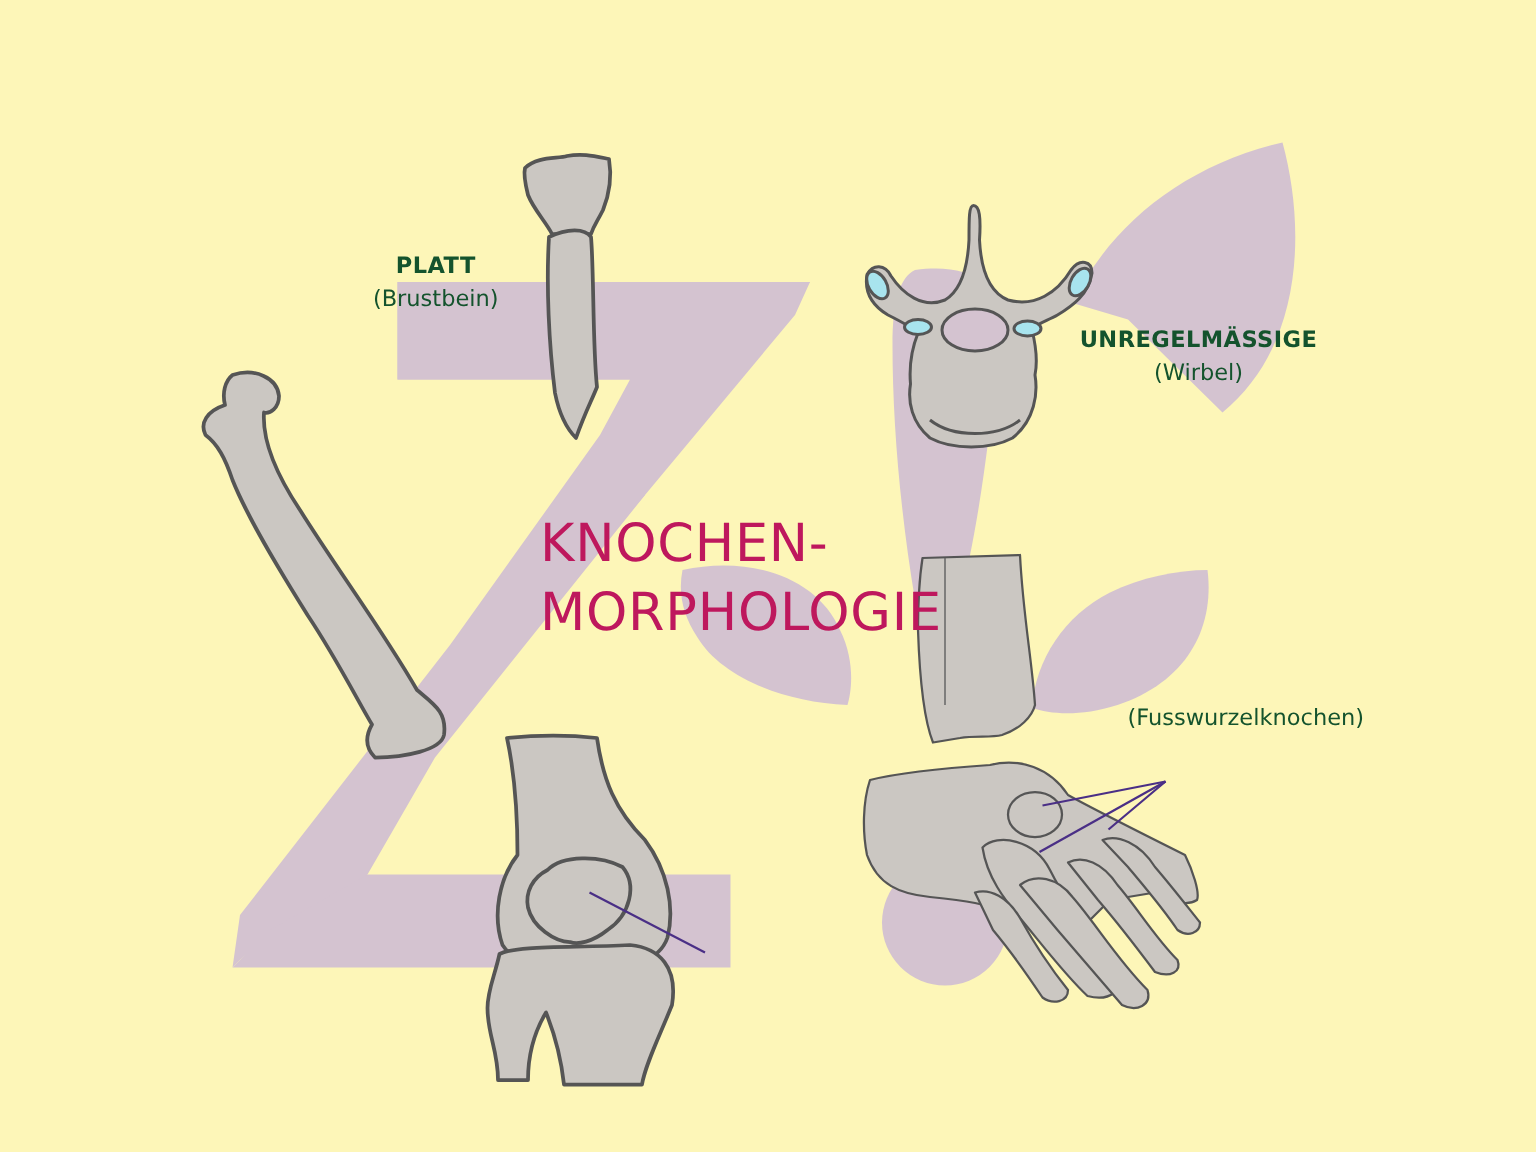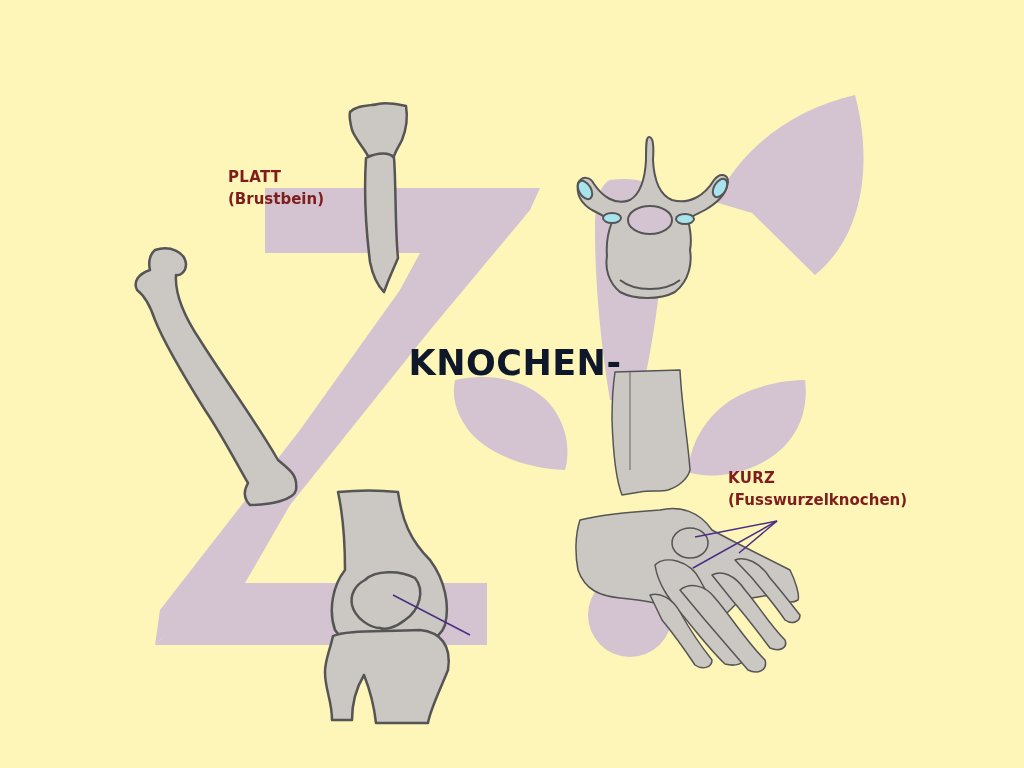--- a/index.html
+++ b/index.html
@@ -1,22 +1,22 @@
 <!DOCTYPE html>
 <html><head>
 <meta charset="utf-8">
 <style>
   html, body { margin:0; padding:0; }
   body { width:1024px; height:768px; overflow:hidden; background:#fdf6b8; font-family:"DejaVu Sans","Liberation Sans",sans-serif; }
   .canvas { position:relative; width:1024px; height:768px; background:#fdf6b8; }
   svg.art { position:absolute; left:0; top:0; }
-  .label { position:absolute; color:#7f1d1d; text-align:left; font-weight:bold; white-space:nowrap; }
+  .label { position:absolute; color:#14532d; text-align:center; font-weight:bold; white-space:nowrap; }
   .label .t { display:block; font-size:15px; line-height:22px; letter-spacing:0.3px; }
-  .label .s { display:block; font-size:15px; line-height:22px; font-weight:bold; }
-  .title { position:absolute; left:360px; top:340px; width:310px; text-align:center; color:#0f172a; font-weight:bold; font-size:35px; line-height:46px; letter-spacing:0.5px; }
+  .label .s { display:block; font-size:15px; line-height:22px; font-weight:normal; }
+  .title { position:absolute; left:360px; top:340px; width:310px; color:#be185d; font-weight:normal; font-size:35px; line-height:46px; letter-spacing:0.5px; }
   .title span { display:block; }
 </style>
 </head>
 <body>
 
 <div class="canvas">
 
   <svg class="art" width="1024" height="768" viewBox="0 0 1024 768">
 
     <g fill="#d4c3d0">
@@ -74,32 +74,34 @@
     </g>
     <g stroke="#4a2f86" stroke-width="1.5">
       <line x1="695" y1="537" x2="777" y2="521"></line>
       <line x1="693" y1="568" x2="777" y2="521"></line>
       <line x1="739" y1="553" x2="777" y2="521"></line>
     </g>
   </svg>
 
   <div class="title">
     <span>KNOCHEN-</span>
+    <span>MORPHOLOGIE</span>
   </div>
 
   <div class="label" style="left:228px; top:166px; width:125px;">
     <span class="t">PLATT</span>
     <span class="s">(Brustbein)</span>
   </div>
 
   <div class="label" style="left:704px; top:215px; width:190px;">
+    <span class="t">UNREGELMÄSSIGE</span>
+    <span class="s">(Wirbel)</span>
   </div>
 
   <div class="label" style="left:728px; top:467px; width:205px;">
-    <span class="t">KURZ</span>
     <span class="s">(Fusswurzelknochen)</span>
   </div>
 
 
   <div class="label" style="left:452px; top:622px; width:145px;">
   </div>
 
 </div>
 
 </body></html>

